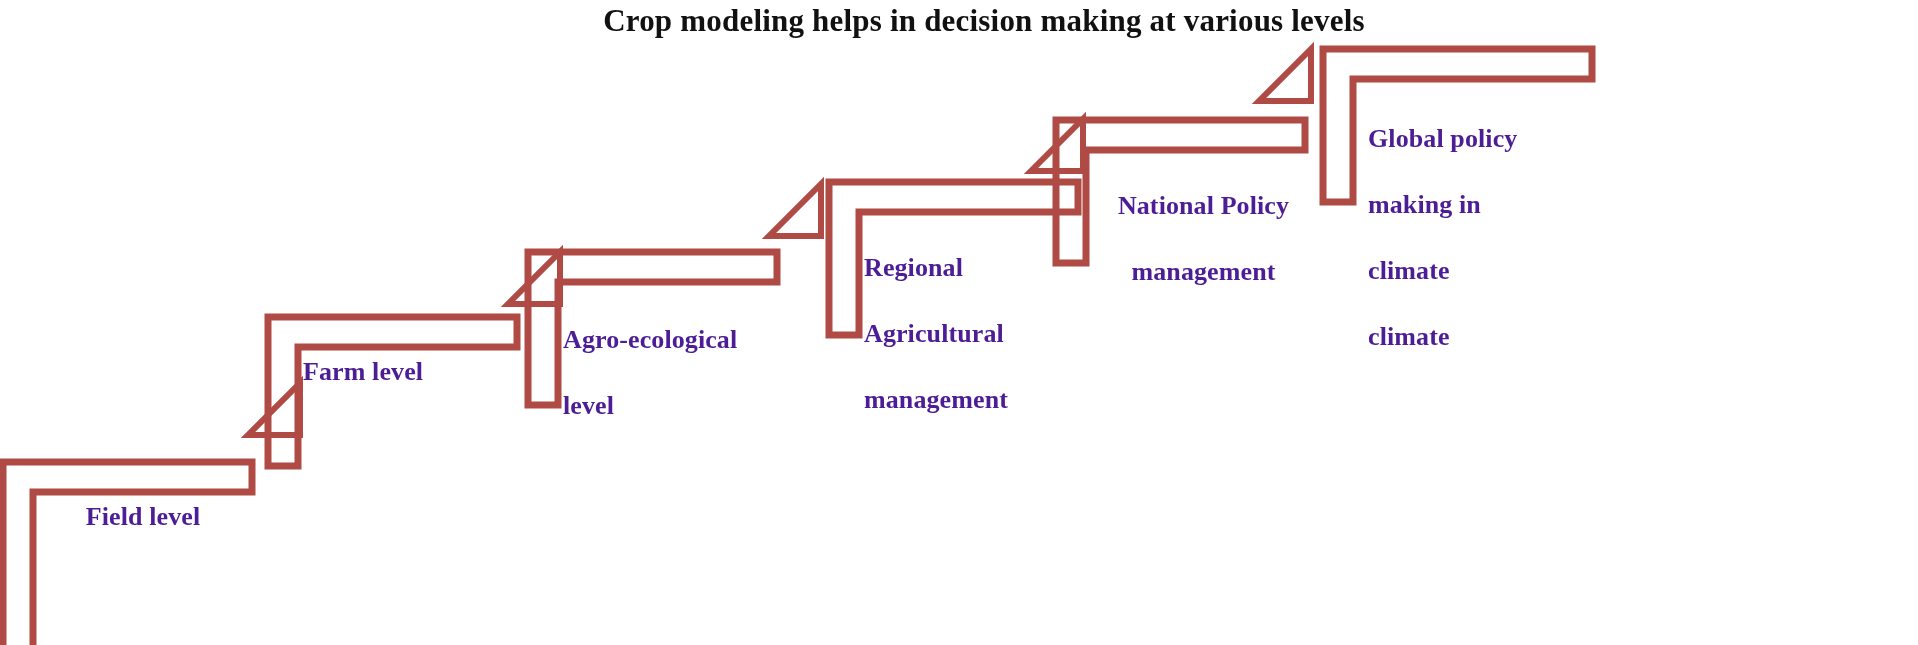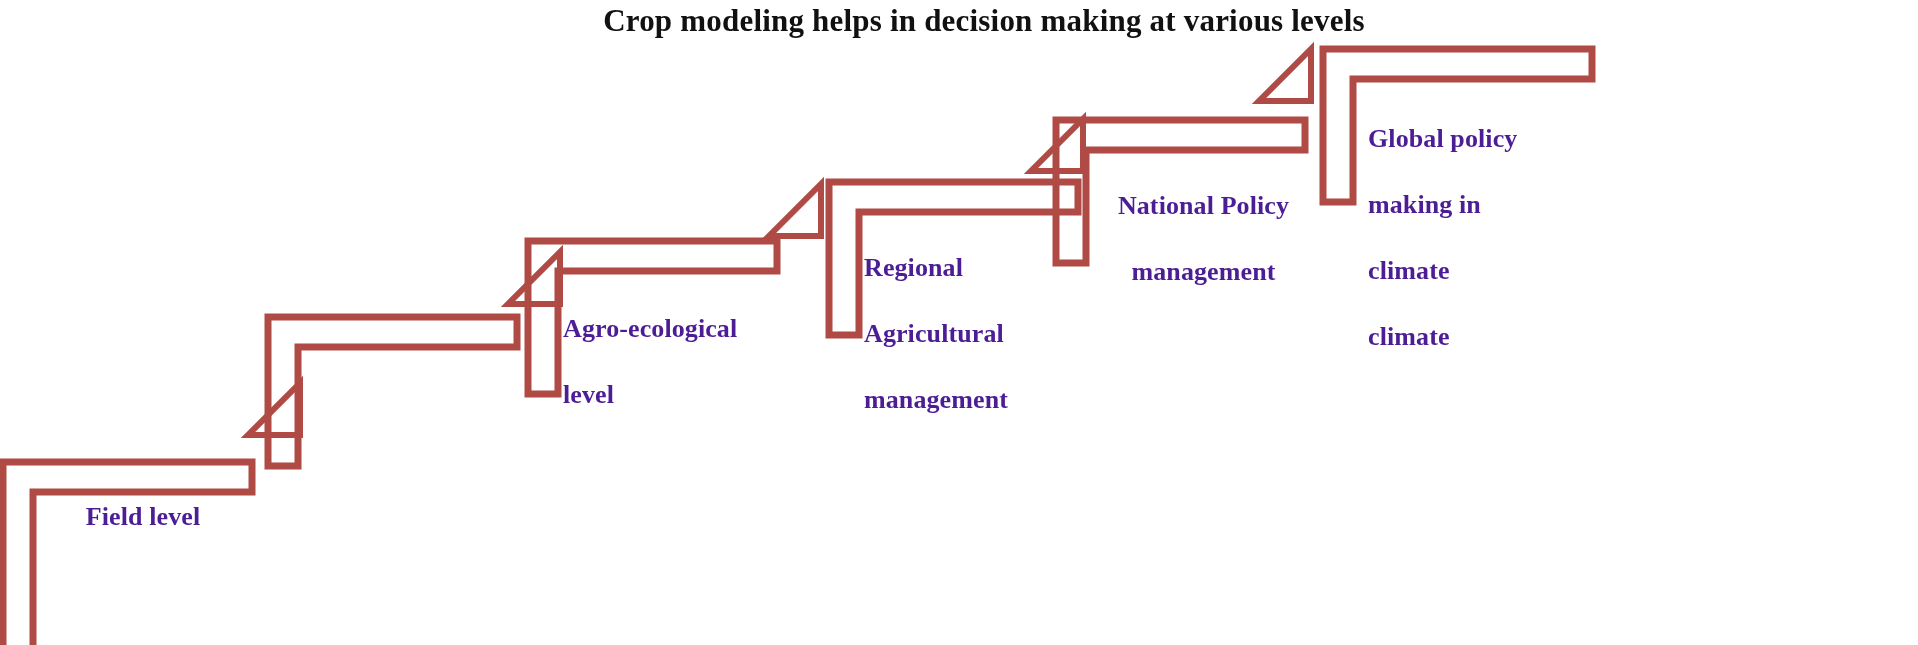--- a/index.html
+++ b/index.html
@@ -71,26 +71,27 @@
     <div class="step-label" style="left:38px; top:45px; width:210px;">Field level</div>
   </div>
   <svg class="tri" style="left:244px; top:379px;" width="64" height="64" viewBox="0 0 64 64">
     <path d="M 56 4 L 56 56 L 4 56 Z" fill="none" stroke="#b04a44" stroke-width="6" stroke-linejoin="miter"></path>
   </svg>
 
   <div class="step" style="left:265px; top:310px; width:260px; height:160px;">
     <svg class="step-svg" width="270" height="170" viewBox="0 0 270 170">
       <path d="M 3 7 L 252 7 L 252 37 L 33 37 L 33 156 L 3 156 Z" fill="none" stroke="#b04a44" stroke-width="7" stroke-linejoin="miter"></path>
     </svg>
+    <div class="step-label" style="left:38px; top:45px; width:215px;">Farm level</div>
   </div>
   <svg class="tri" style="left:504px; top:248px;" width="64" height="64" viewBox="0 0 64 64">
     <path d="M 56 4 L 56 56 L 4 56 Z" fill="none" stroke="#b04a44" stroke-width="6" stroke-linejoin="miter"></path>
   </svg>
 
-  <div class="step" style="left:525px; top:234px; width:260px; height:165px;">
+  <div class="step" style="left:525px; top:245px; width:260px; height:165px;">
     <svg class="step-svg" width="270" height="175" viewBox="0 0 270 175">
       <path d="M 3 7 L 252 7 L 252 37 L 33 37 L 33 160 L 3 160 Z" fill="none" stroke="#b04a44" stroke-width="7" stroke-linejoin="miter"></path>
     </svg>
     <div class="step-label" style="left:38px; top:45px; width:220px;">
       <span>Agro-ecological</span><br>
       <span>level</span>
     </div>
   </div>
   <svg class="tri" style="left:765px; top:180px;" width="64" height="64" viewBox="0 0 64 64">
     <path d="M 56 4 L 56 56 L 4 56 Z" fill="none" stroke="#b04a44" stroke-width="6" stroke-linejoin="miter"></path>

